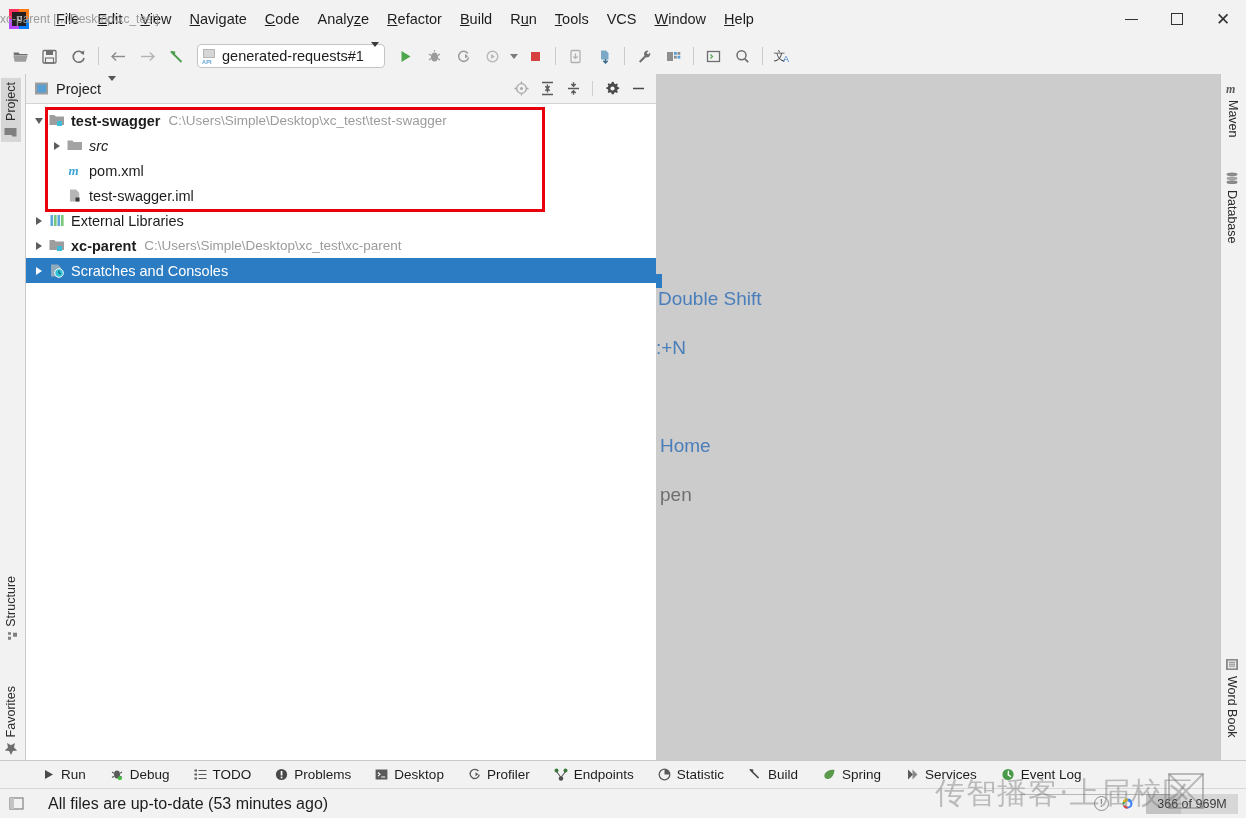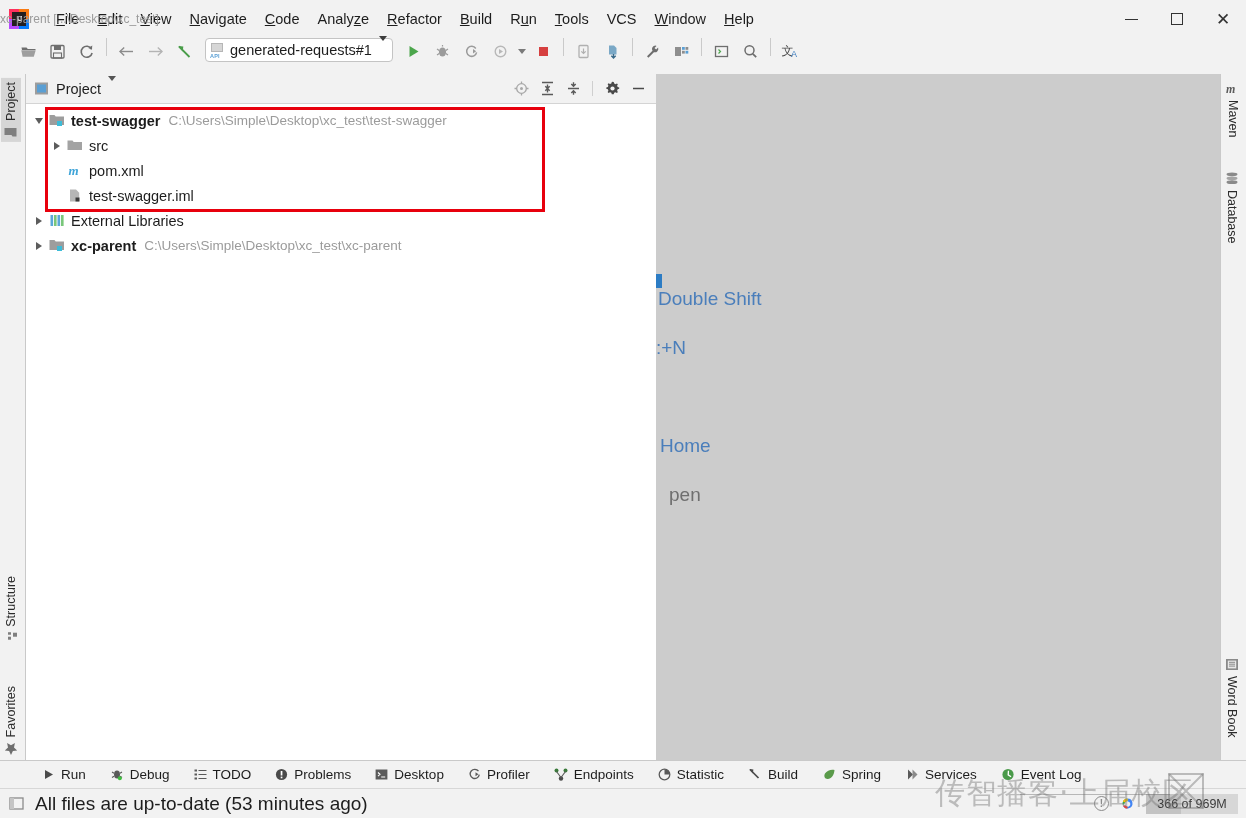--- a/index.html
+++ b/index.html
@@ -54,21 +54,21 @@
     width: 46px; height: 38px; display: flex; align-items: center; justify-content: center;
     color: #333; font-size: 15px;
   }
   .win-btn .dash { width: 13px; height: 1px; background: #333; }
   .win-btn .sq { width: 12px; height: 12px; border: 1px solid #333; }
   .win-btn .xx { font-size: 17px; line-height: 1; font-family:"Liberation Sans",sans-serif; }
 
   
   .toolbar {
     position: absolute; left: 0; top: 38px; width: 1246px; height: 36px;
-    background: #f2f2f2; display: flex; align-items: flex-start; padding-left: 14px;
+    background: #f2f2f2; display: flex; align-items: center; padding-left: 6px;
   }
   .tb-btn {
     width: 29px; height: 26px; display: flex; align-items: center; justify-content: center;
     flex: none;
   }
   .tb-sep { width: 1px; height: 18px; background: #cacaca; margin: 0 5px; flex: none; }
   .run-config {
     display: flex; align-items: center; height: 24px;
     border: 1px solid #c4c4c4; border-radius: 4px; background: #fff;
     padding: 0 5px 0 4px; margin: 0 6px; flex: none;
@@ -134,21 +134,21 @@
     width: 18px; height: 25px; display: flex; align-items: center; justify-content: center;
     flex: none;
   }
   .tw-right { width:0;height:0;border-top:4.5px solid transparent;border-bottom:4.5px solid transparent;border-left:6px solid #5c5c5c; }
   .tw-down  { width:0;height:0;border-left:4.5px solid transparent;border-right:4.5px solid transparent;border-top:6px solid #5c5c5c; }
   .node.selected .tw-right { border-left-color:#fff; }
   .node-ico { width: 18px; height: 18px; margin-right: 5px; flex: none; display:flex; align-items:center; justify-content:center; }
   .node-label { font-weight: normal; }
   .node-label.bold { font-weight: bold; }
   .node-path { color: #9b9b9b; font-size: 13.5px; margin-left: 8px; }
-  .indent-1 { padding-left: 22px; }
+  .indent-1 { padding-left: 22px; font-style: italic; }
   .indent-2 { padding-left: 40px; }
 
   .highlight-box {
     position: absolute; left: 45px; top: 107px; width: 500px; height: 105px;
     border: 3px solid #e8000d; pointer-events: none; z-index: 40;
   }
 
   
   .editor-bg {
     position: absolute; left: 656px; top: 74px; width: 564px; height: 692px;
@@ -172,21 +172,21 @@
     display: flex; align-items: center; gap: 6px; font-size: 13.5px; color: #1d1d1d;
     padding: 0 12px; white-space: nowrap;
   }
 
   
   .status-bar {
     position: absolute; left: 0; bottom: 0; width: 1246px; height: 30px;
     background: #f2f2f2; border-top: 1px solid #d7d7d7;
     display: flex; align-items: center;
   }
-  .sb-left { display: flex; align-items: center; gap: 11px; padding-left: 9px; font-size: 19px; color: #1d1d1d; }
+  .sb-left { display: flex; align-items: center; gap: 24px; padding-left: 9px; font-size: 16px; color: #1d1d1d; }
   .sb-right { margin-left: auto; display: flex; align-items: center; gap: 10px; padding-right: 8px; }
   .mem-widget {
     background: #d7d7d7; color: #3a3a3a; font-size: 12.5px;
     padding: 3px 7px; min-width: 92px; text-align: center; position: relative;
   }
   .mem-fill { position:absolute; left:0; top:0; bottom:0; width:33%; background:#c3c3c3; }
   .mem-txt { position: relative; }
 
   
   .watermark {
@@ -439,21 +439,21 @@
       </span>
       <span>Word Book</span>
     </div>
   </div>
 
   <div class="editor-bg">
     <span class="blue-tick" style="left:0px;top:200px"></span>
     <span class="hint-line" style="left:2px;  top:214px">Double Shift</span>
     <span class="hint-line" style="left:0px;  top:263px">:+N</span>
     <span class="hint-line" style="left:4px;  top:361px">Home</span>
-    <span class="hint-line grey" style="left:13px;  top:410px">pen</span>
+    <span class="hint-line grey" style="left:4px;  top:410px">pen</span>
   </div>
 
   <div class="project-panel">
     <div class="pp-header">
       <div class="tab">
         <span>
           <svg width="15" height="15" viewBox="0 0 15 15">
               <rect x="1" y="1.5" width="13" height="12" fill="#9d9d9d"></rect>
               <rect x="3" y="3.5" width="9" height="8" fill="#5a9fd4"></rect>
             </svg>
@@ -568,20 +568,33 @@
         <span class="node-ico">
           <svg width="16" height="15" viewBox="0 0 16 15">
               <path d="M0.5 2h5l1.2 1.5H15V12H0.5z" fill="#9d9d9d"></path>
               <rect x="8" y="8" width="5" height="5" fill="#3cbcd8"></rect>
             </svg>
         </span>
         <span class="node-label bold">xc-parent</span>
         <span class="node-path">C:\Users\Simple\Desktop\xc_test\xc-parent</span>
       </div>
 
+      <div class="node selected">
+        <span class="twisty">
+            <span class="tw-right"></span>
+          </span>
+        <span class="node-ico">
+          <svg width="16" height="15" viewBox="0 0 16 15">
+              <path d="M2 1.5h7l3 3v9H2z" fill="#8fa9bd"></path>
+              <circle cx="10" cy="10" r="4.3" fill="#2ec4d8" stroke="#ffffff" stroke-width="1"></circle>
+              <path d="M10 7.5V10l1.8 1.1" stroke="#1d5b7a" stroke-width="1.2" fill="none"></path>
+            </svg>
+        </span>
+        <span class="node-label">Scratches and Consoles</span>
+      </div>
 
     </div>
   </div>
 
   <div class="highlight-box"></div>
 
   <div class="bottom-bar">
     <div class="bb-item">
       <span>
           <svg width="13" height="13" viewBox="0 0 13 13">

